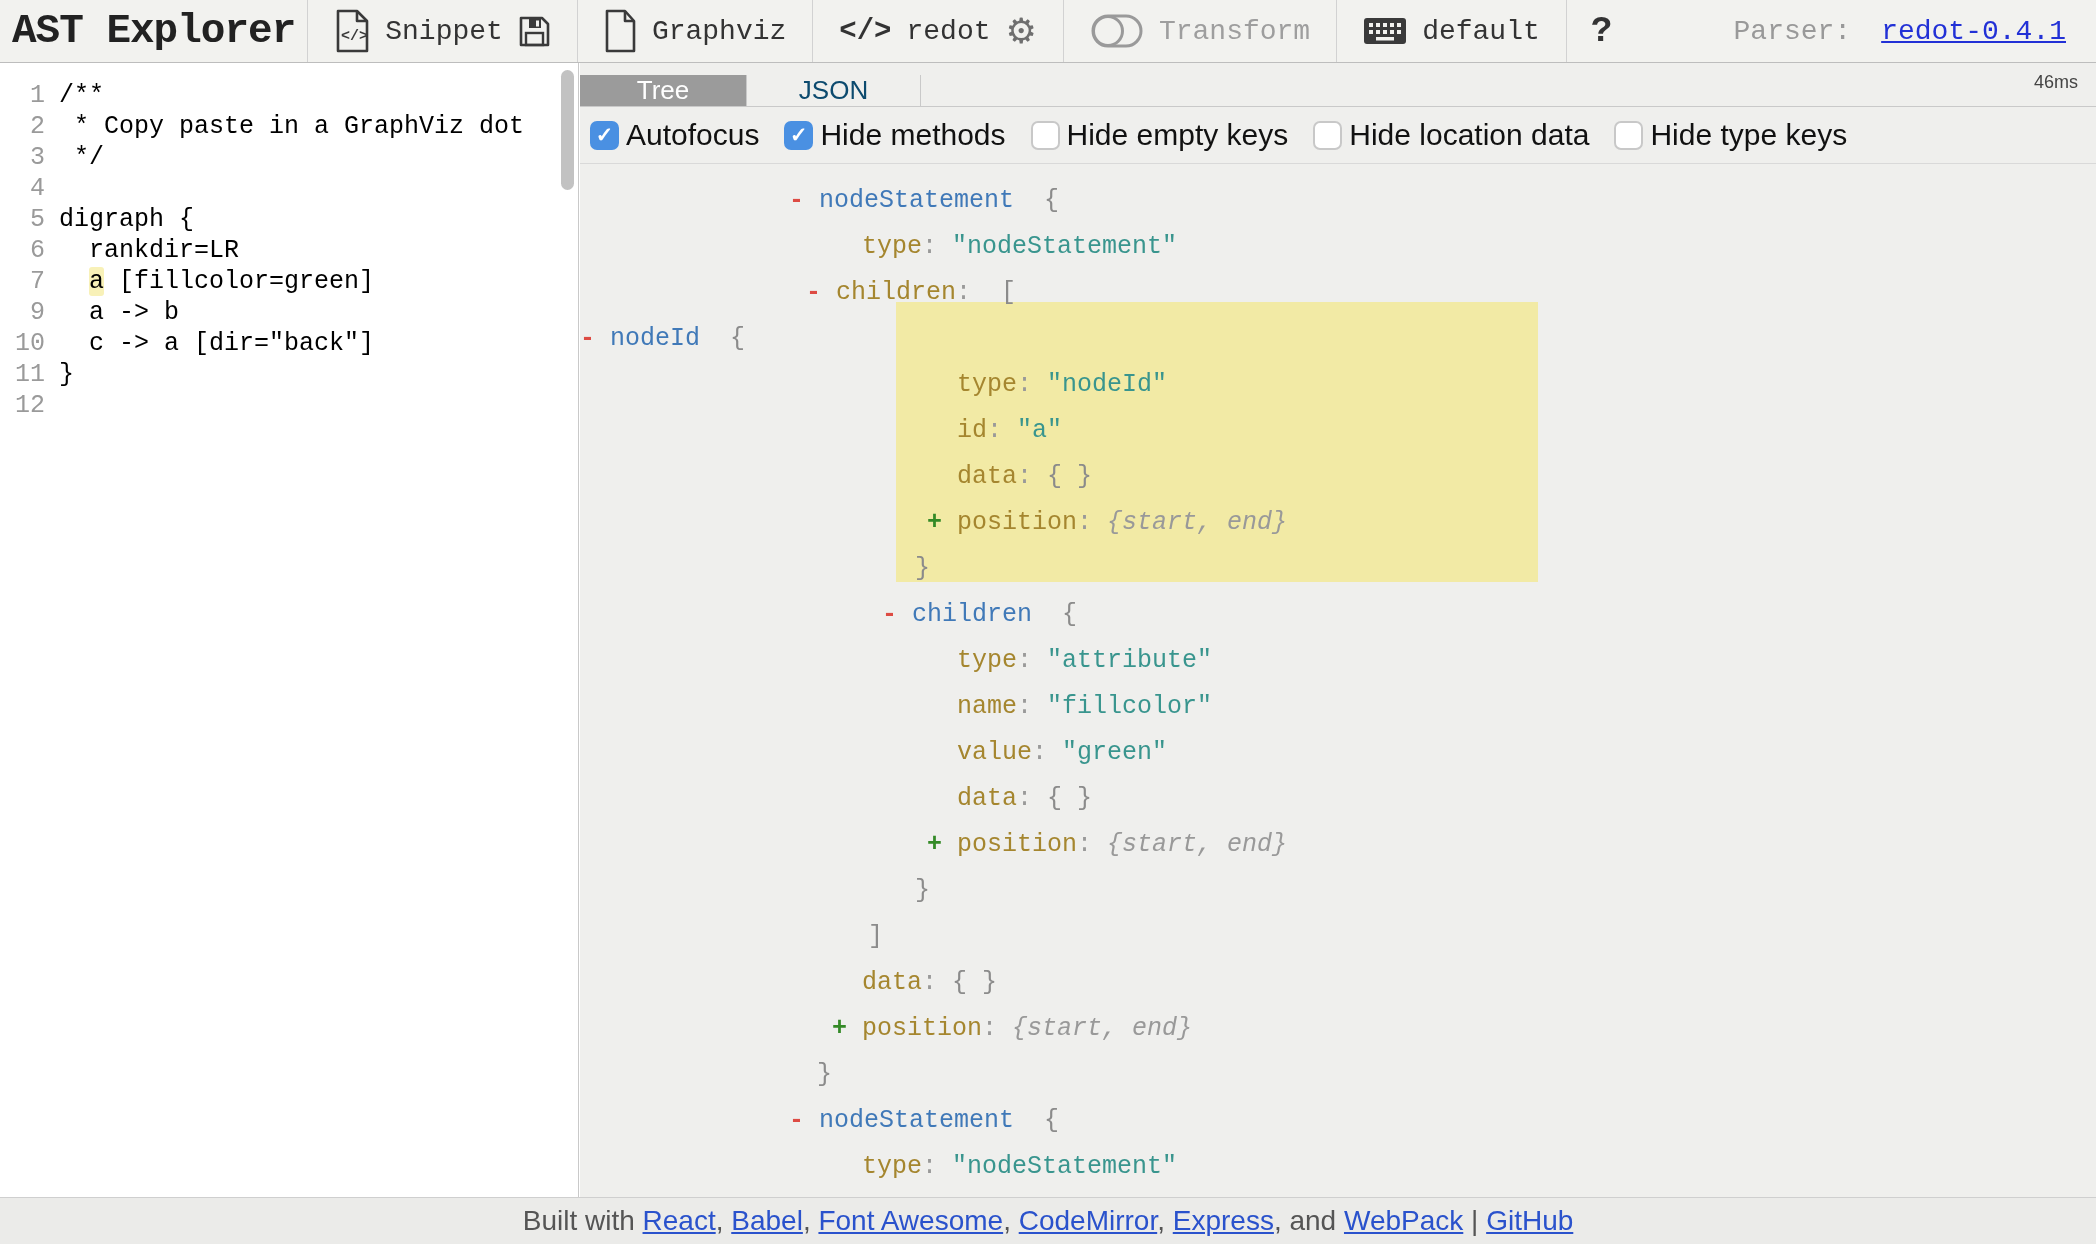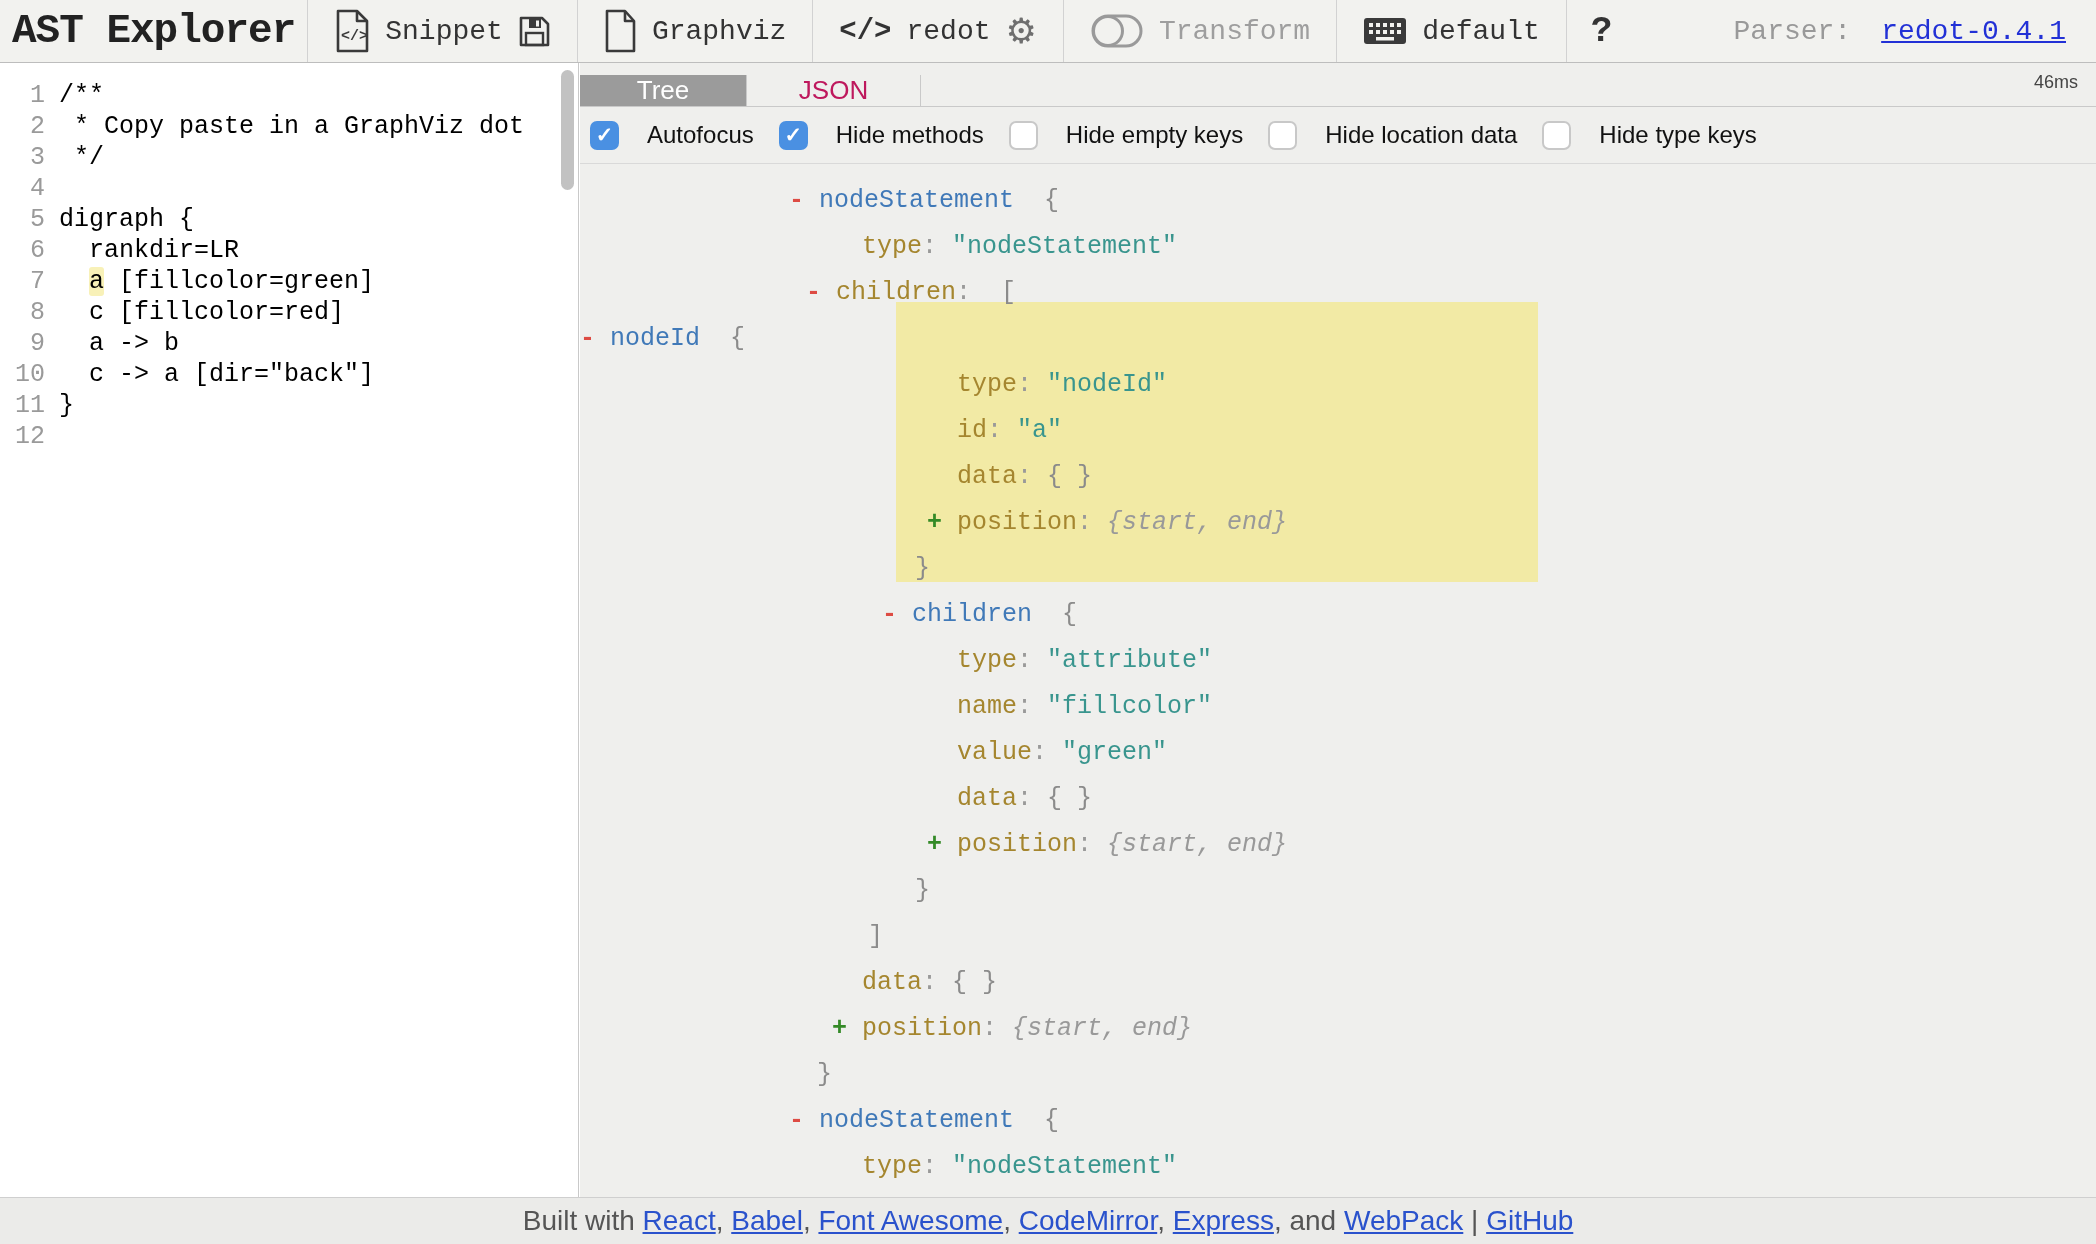--- a/index.html
+++ b/index.html
@@ -37,29 +37,29 @@
   .seg-hl { background: var(--editor-highlight-yellow); border-radius: 3px; }
   .vthumb { position: absolute; right: 4px; top: 7px; width: 13px; height: 120px;
     border-radius: 7px; background: #c2c2c2; }
 
   
   .rpanel { position: absolute; left: 580px; top: 63px; width: 1516px; height: 1134px;
     background: #efefed; overflow: hidden; }
   .tabbar { position: relative; height: 44px; border-bottom: 1px solid #c9c9c9;
     display: flex; align-items: flex-end; }
   .tab { width: 167px; display: flex; align-items: center; justify-content: center;
-    font-size: 26px; color: #be185d; cursor: pointer; border-right: 1px solid #c9c9c9; }
+    font-size: 26px; color: #0c4a6e; cursor: pointer; border-right: 1px solid #c9c9c9; }
   .tab.active { background: var(--tab-active-gray); color: #fff; width: 167px; }
   .tab.plain { width: 174px; }
   .timing { position: absolute; right: 18px; top: 9px; font-size: 18px; color: #444; }
 
   .opts { height: 57px; border-bottom: 1px solid #d9d9d9; display: flex;
     align-items: center; gap: 25px; padding-left: 10px; }
   .opt { display: flex; align-items: center; gap: 7px; cursor: pointer; }
-  .opt .lbl { font-size: 24px; color: #111; margin-left: 21px; }
+  .opt .lbl { font-size: 30px; color: #111; }
   .cb { width: 29px; height: 29px; border-radius: 7px; background: #fff;
     border: 2px solid #c8c8c8; display: flex; align-items: center; justify-content: center; }
   .cb.checked { background: var(--accent-blue); border-color: var(--accent-blue);
     color: #fff; font-size: 21px; font-weight: bold; }
 
   .tree { position: relative; height: 1032px; padding-top: 14px; overflow: hidden;
     font-family: "Liberation Mono", monospace; font-size: 25px; }
   .hlblock { position: absolute; background: var(--highlight-yellow); z-index: 0; }
   .trow { position: relative; z-index: 1; height: 46px; line-height: 46px; white-space: pre; }
   .tk-minus { color: var(--tree-minus-red); font-weight: bold; cursor: pointer; }
@@ -167,21 +167,20 @@
 
 <div class="editor">
   <div class="code-lines">
       <div class="code-line"><span class="ln">1</span><span class="seg-p">/**</span></div>
       <div class="code-line"><span class="ln">2</span><span class="seg-p"> * Copy paste in a GraphViz dot</span></div>
       <div class="code-line"><span class="ln">3</span><span class="seg-p"> */</span></div>
       <div class="code-line"><span class="ln">4</span></div>
       <div class="code-line"><span class="ln">5</span><span class="seg-p">digraph {</span></div>
       <div class="code-line"><span class="ln">6</span><span class="seg-p">  rankdir=LR</span></div>
       <div class="code-line"><span class="ln">7</span><span class="seg-p">  </span><span class="seg-hl">a</span><span class="seg-p"> [fillcolor=green]</span></div>
-      <div class="code-line"><span class="ln">8</span><span class="seg-p">  c [fillcolor=red]</span></div>
       <div class="code-line"><span class="ln">9</span><span class="seg-p">  a -&gt; b</span></div>
       <div class="code-line"><span class="ln">10</span><span class="seg-p">  c -&gt; a [dir="back"]</span></div>
       <div class="code-line"><span class="ln">11</span><span class="seg-p">}</span></div>
       <div class="code-line"><span class="ln">12</span></div>
     </div>
   <div class="vthumb"></div>
 </div>
 
 <div class="rpanel">
   <div class="tabbar">

